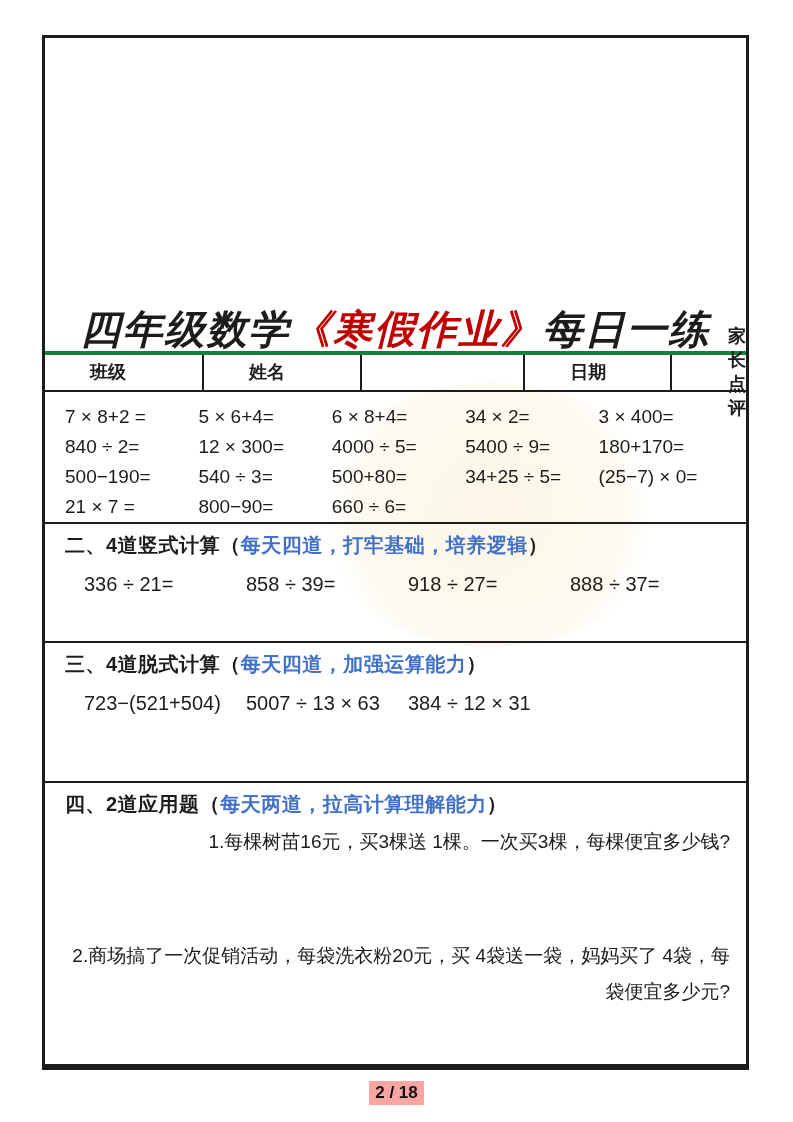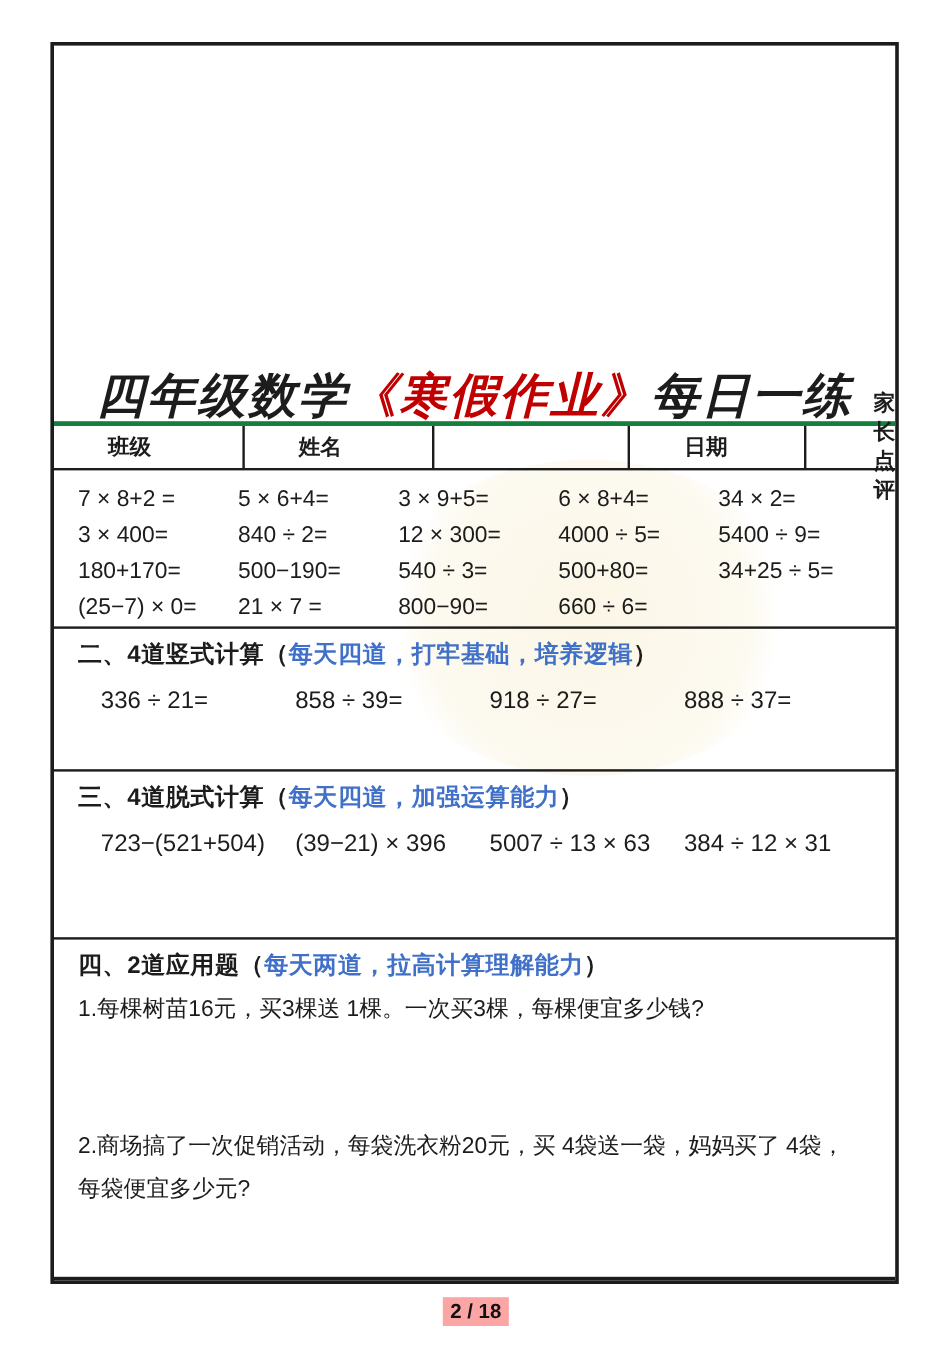--- a/index.html
+++ b/index.html
@@ -112,24 +112,25 @@
     display: grid;
     grid-template-columns: repeat(4, 1fr);
     padding: 9px 14px 0 20px;
     font-size: 20px;
     line-height: 28px;
     margin-left: 19px;
   }
   .problem { white-space: nowrap; }
 
   .word-problem {
-    padding: 0 32px 0 20px;
+    padding: 0 16px 0 20px;
     font-size: 19px;
     line-height: 1.9;
     font-weight: 500;
+    text-align: right;
   }
   .wp1 { margin-top: 4px; }
   .wp2 { margin-top: 78px; }
 
   .footer {
     position: absolute;
     left: 0;
     right: 0;
     top: 1081px;
     text-align: center;
@@ -160,21 +161,20 @@
     <div class="info-cell c1">姓名</div>
     <div class="info-cell c2"></div>
     <div class="info-cell c3">日期</div>
     <div class="info-cell c4">家长点评</div>
   </div>
 
   <section class="sec sec1">
     <div class="grid5">
       <span class="problem">7 × 8+2 =</span>
       <span class="problem">5 × 6+4=</span>
-      <span class="problem">3 × 9+5=</span>
       <span class="problem">6 × 8+4=</span>
       <span class="problem">34 × 2=</span>
       <span class="problem">3 × 400=</span>
       <span class="problem">840 ÷ 2=</span>
       <span class="problem">12 × 300=</span>
       <span class="problem">4000 ÷ 5=</span>
       <span class="problem">5400 ÷ 9=</span>
       <span class="problem">180+170=</span>
       <span class="problem">500−190=</span>
       <span class="problem">540 ÷ 3=</span>
@@ -194,21 +194,20 @@
       <span class="problem">858 ÷ 39=</span>
       <span class="problem">918 ÷ 27=</span>
       <span class="problem">888 ÷ 37=</span>
     </div>
   </section>
 
   <section class="sec sec3 sec-border">
     <div class="sec-heading"><span>三、4道脱式计算</span><span class="paren">（</span><span class="hint">每天四道，加强运算能力</span><span class="paren">）</span></div>
     <div class="grid4">
       <span class="problem">723−(521+504)</span>
-      <span class="problem">(39−21) × 396</span>
       <span class="problem">5007 ÷ 13 × 63</span>
       <span class="problem">384 ÷ 12 × 31</span>
     </div>
   </section>
 
   <section class="sec sec4 sec-border">
     <div class="sec-heading"><span>四、2道应用题</span><span class="paren">（</span><span class="hint">每天两道，拉高计算理解能力</span><span class="paren">）</span></div>
     <div class="word-problem wp1">1.每棵树苗16元，买3棵送 1棵。一次买3棵，每棵便宜多少钱?</div>
     <div class="word-problem wp2">2.商场搞了一次促销活动，每袋洗衣粉20元，买 4袋送一袋，妈妈买了 4袋，每袋便宜多少元?</div>
   </section>

